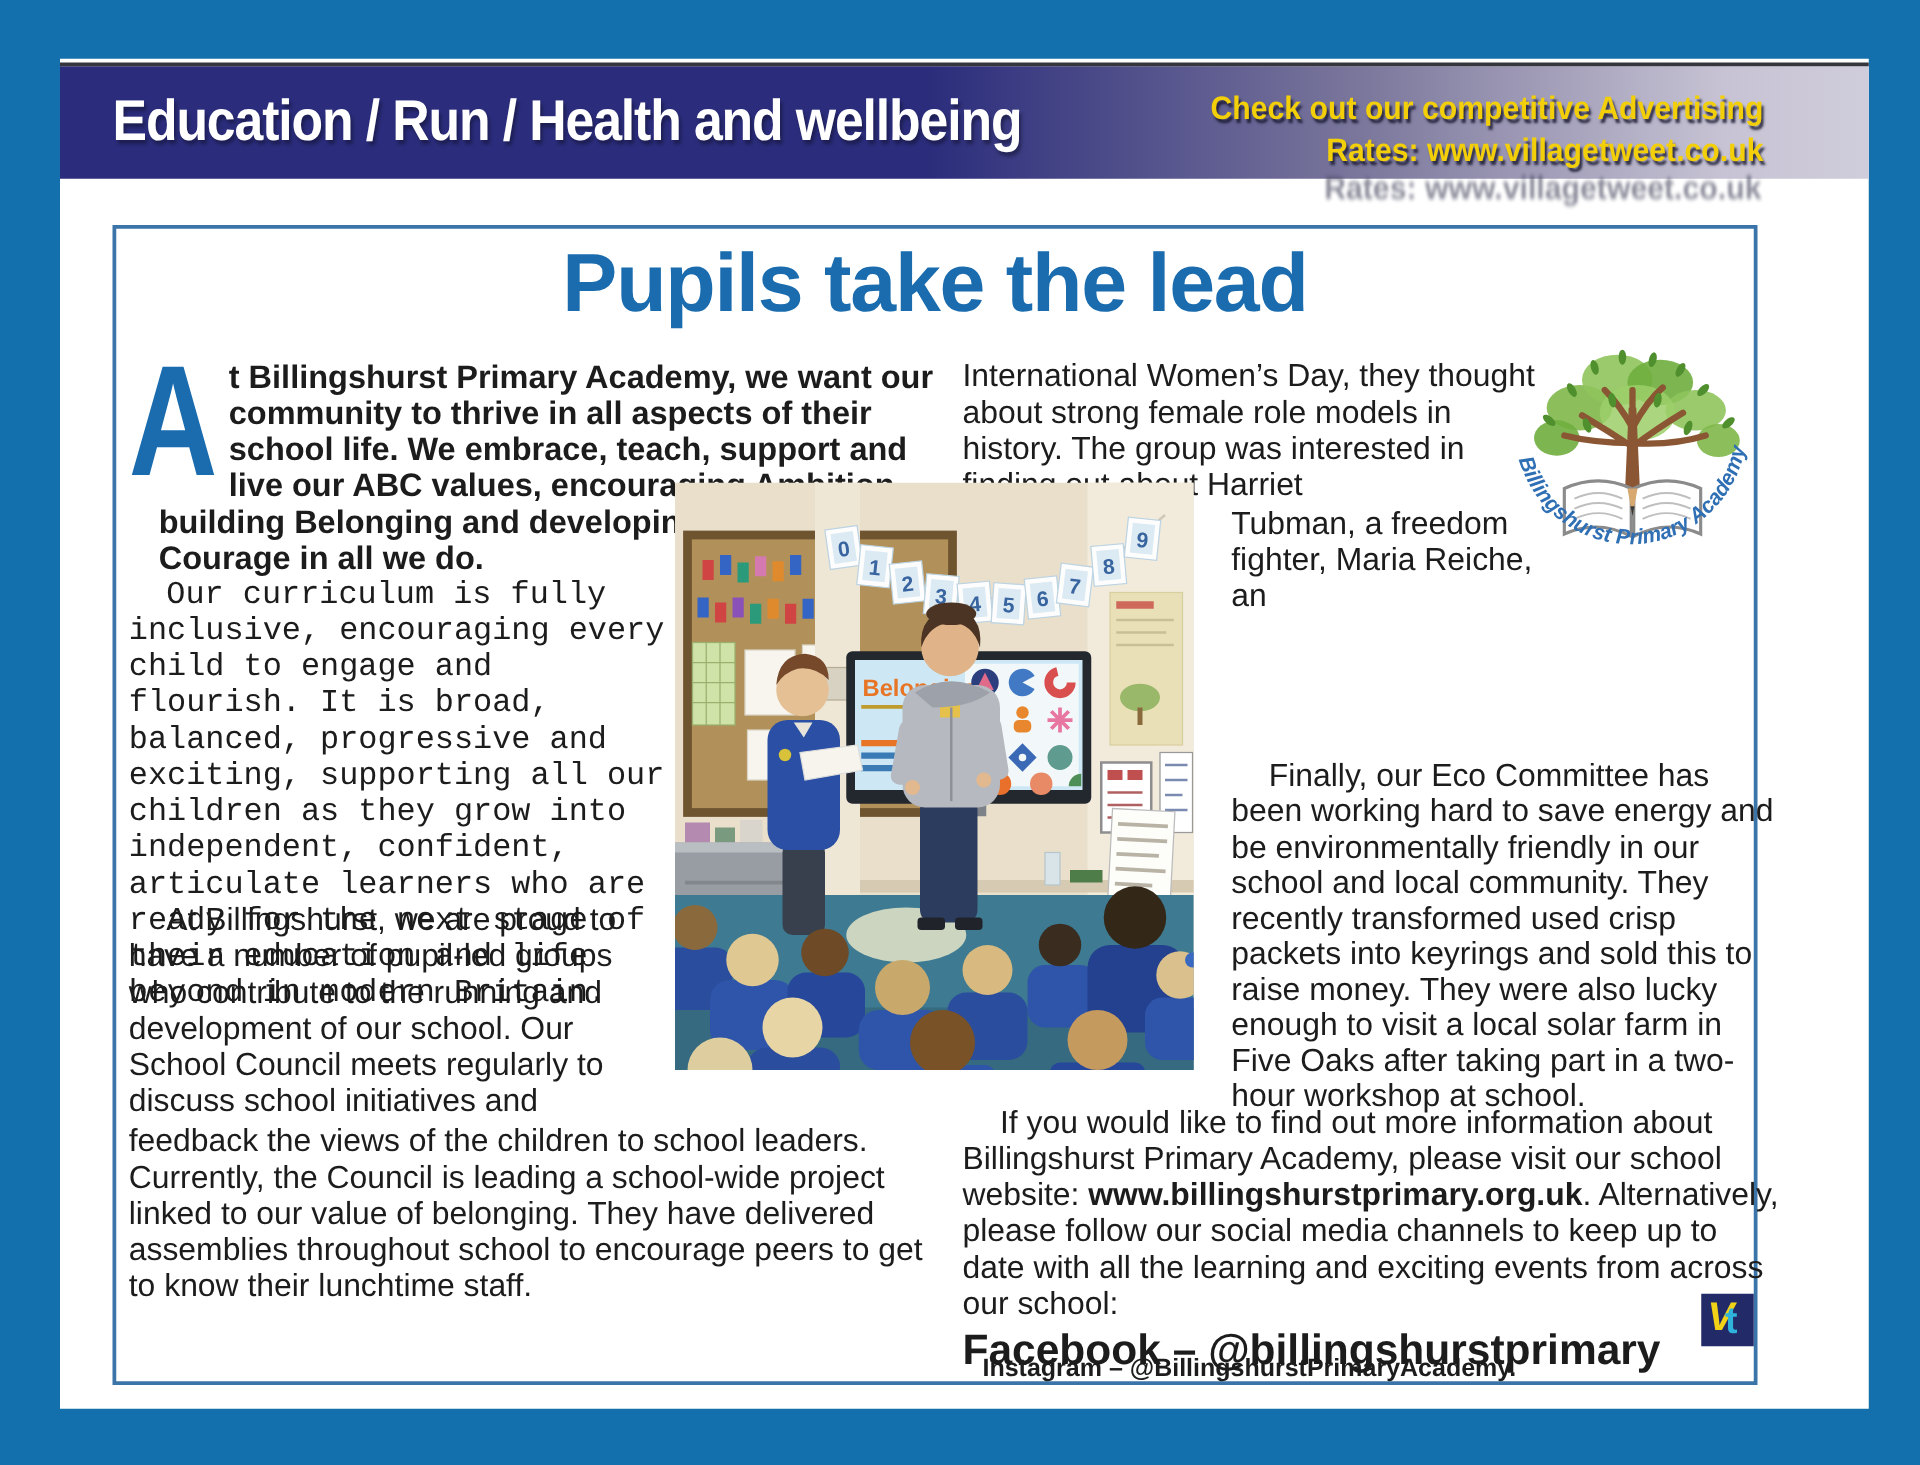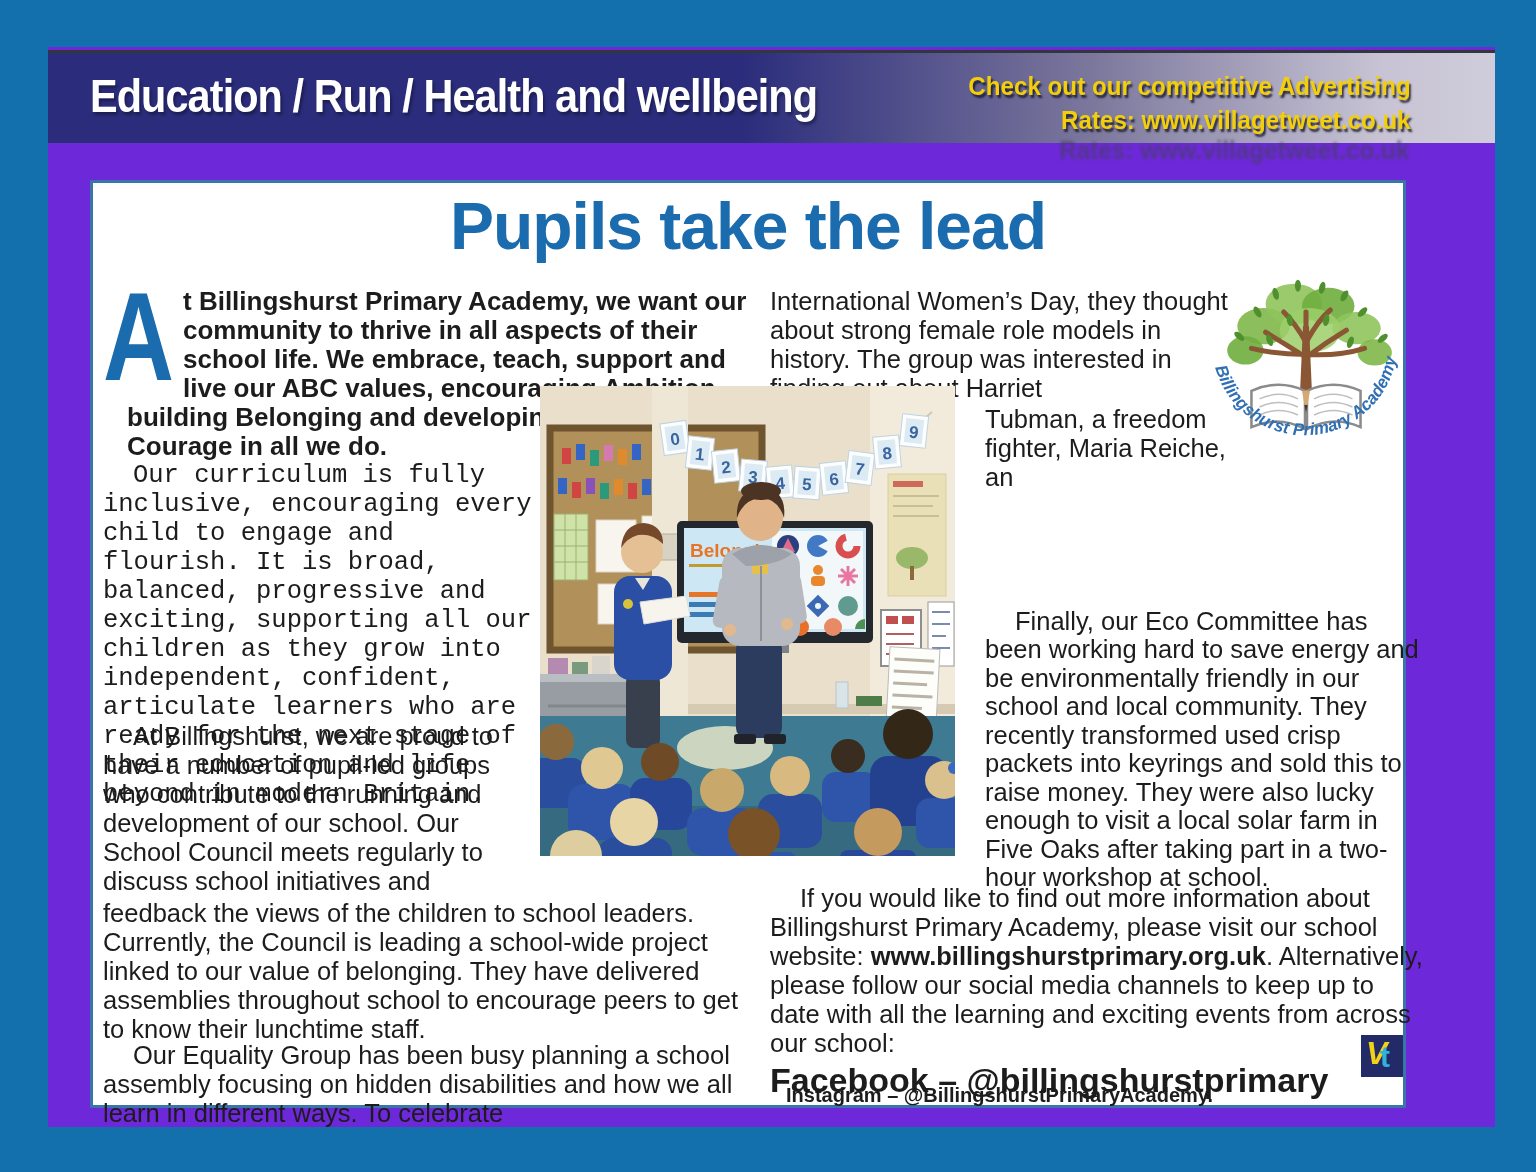--- a/index.html
+++ b/index.html
@@ -1,18 +1,18 @@
 <!DOCTYPE html>
 <html><head>
 <meta charset="utf-8">
 <style>
   html,body{margin:0;padding:0;background:#0f5d96;}
   .stage{position:relative;width:1536px;height:1172px;background:#1470ad;overflow:hidden;
          font-family:"Liberation Sans","DejaVu Sans",sans-serif;}
-  .page{position:absolute;left:48px;top:47px;width:1447px;height:1080px;background:#6d28d9;}
+  .page{position:absolute;left:48px;top:47px;width:1447px;height:1080px;background:#ffffff;}
 
   
   .banner{position:absolute;left:0;top:3px;width:100%;height:93px;box-sizing:border-box;
           border-top:3px solid #35353d;
           background:linear-gradient(90deg,#2b2d7c 0%,#2b2d7c 48%,#7b779c 72%,#c7c3d4 92%,#cfccdb 100%);}
   .banner-title{position:absolute;left:42px;top:16px;font-size:46px;font-weight:bold;color:#ffffff;
           letter-spacing:-1px;white-space:nowrap;transform:scaleX(.9);transform-origin:0 0;
           text-shadow:2px 3px 3px rgba(10,10,30,.45);}
   .ad{position:absolute;right:84px;top:16px;text-align:right;font-weight:bold;font-size:26px;
           line-height:34px;color:#f2cf08;white-space:nowrap;
@@ -70,21 +70,20 @@
 
     <div class="box">
       <div class="headline">Pupils take the lead</div>
 
       <p class="para p-intro"><span class="dropcap">A</span><span>t Billingshurst Primary Academy, we want our community to thrive in all aspects of their school life. We embrace, teach, support and live our ABC values, encouraging Ambition,</span></p>
       <p class="para p-intro2">building Belonging and developing Courage in all we do.</p>
 
       <p class="para p-l1 ind">Our curriculum is fully inclusive, encouraging every child to engage and flourish. It is broad, balanced, progressive and exciting, supporting all our children as they grow into independent, confident, articulate learners who are ready for the next stage of their education and life beyond in modern Britain.</p>
       <p class="para p-l2 ind">At Billingshurst, we are proud to have a number of pupil-led groups who contribute to the running and development of our school. Our School Council meets regularly to discuss school initiatives and</p>
       <p class="para p-l2b">feedback the views of the children to school leaders. Currently, the Council is leading a school-wide project linked to our value of belonging. They have delivered assemblies throughout school to encourage peers to get to know their lunchtime staff.</p>
-      <p class="para p-l3 ind">Our Equality Group has been busy planning a school assembly focusing on hidden disabilities and how we all learn in different ways. To celebrate</p>
 
       <p class="para p-r1">International Women’s Day, they thought about strong female role models in history. The group was interested in finding out about Harriet</p>
       <p class="para p-r2">Tubman, a freedom fighter, Maria Reiche, an</p>
       <p class="para p-outro ind"><span>If you would like to find out more information about Billingshurst Primary Academy, please visit our school website: </span><span class="bold">www.billingshurstprimary.org.uk</span><span>. Alternatively, please follow our social media channels to keep up to date with all the learning and exciting events from across our school:</span></p>
 
       <p class="para p-r4 ind">Finally, our Eco Committee has been working hard to save energy and be environmentally friendly in our school and local community. They recently transformed used crisp packets into keyrings and sold this to raise money. They were also lucky enough to visit a local solar farm in Five Oaks after taking part in a two-hour workshop at school.</p>
       <p class="para p-fb">Facebook – @billingshurstprimary</p>
       <p class="para p-ig">Instagram – @BillingshurstPrimaryAcademy.</p>
 
       <div class="vt">

